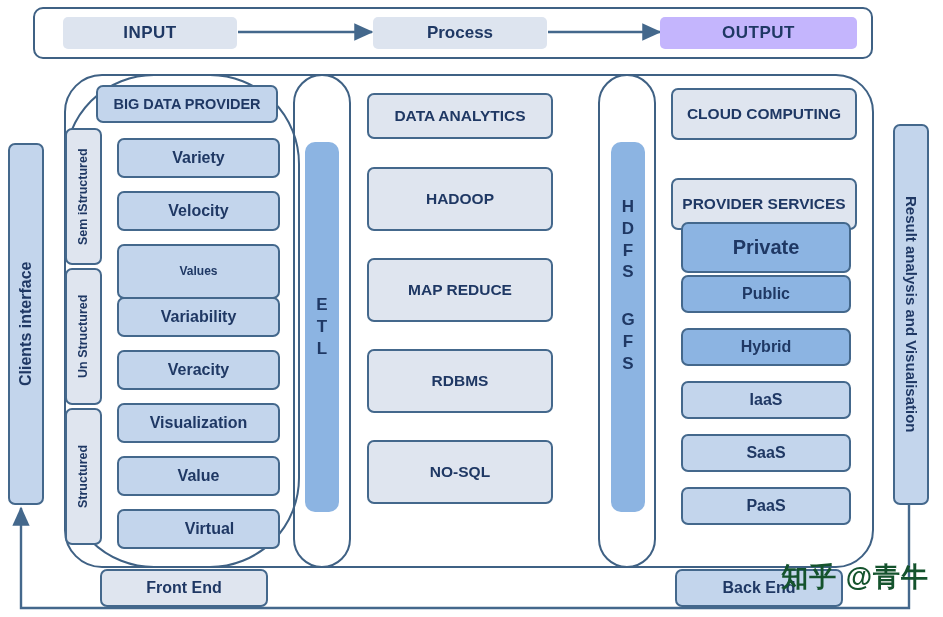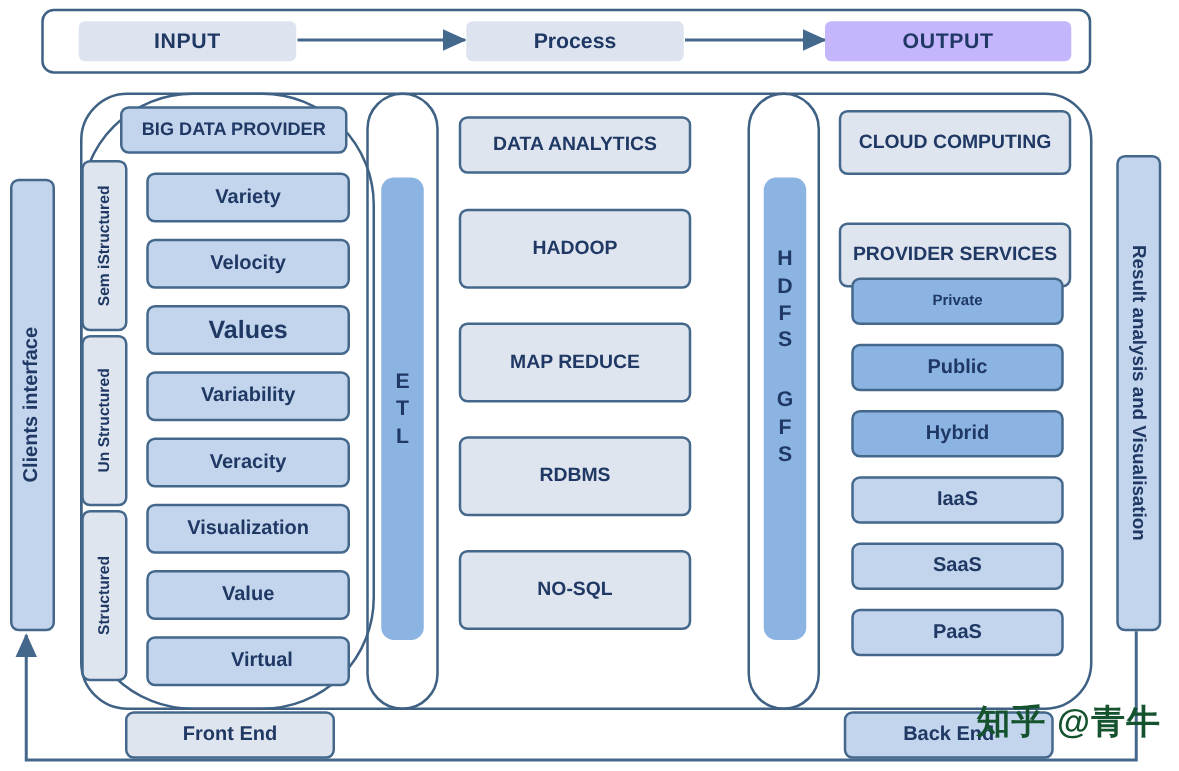--- a/index.html
+++ b/index.html
@@ -98,21 +98,21 @@
 <div class="bx vt-up" style="left:65px;top:408px;width:37px;height:137px;background:#dfe5ef;font-size:12.5px;">
   <span>Structured</span>
 </div>
 
 <div class="bx" style="left:117px;top:138px;width:163px;height:40px;background:#c3d5ec;font-size:16px;">
   <span>Variety</span>
 </div>
 <div class="bx" style="left:117px;top:191px;width:163px;height:40px;background:#c3d5ec;font-size:16px;">
   <span>Velocity</span>
 </div>
-<div class="bx" style="left:117px;top:244px;width:163px;height:40px;background:#c3d5ec;font-size:20px;">
+<div class="bx" style="left:117px;top:244px;width:163px;height:55px;background:#c3d5ec;font-size:12px;">
   <span>Values</span>
 </div>
 <div class="bx" style="left:117px;top:297px;width:163px;height:40px;background:#c3d5ec;font-size:16px;">
   <span>Variability</span>
 </div>
 <div class="bx" style="left:117px;top:350px;width:163px;height:40px;background:#c3d5ec;font-size:16px;">
   <span>Veracity</span>
 </div>
 <div class="bx" style="left:117px;top:403px;width:163px;height:40px;background:#c3d5ec;font-size:16px;">
   <span>Visualization</span>
@@ -157,21 +157,21 @@
   <span>S</span>
 </div>
 
 <div class="bx" style="left:671px;top:88px;width:186px;height:52px;background:#dfe5ef;font-size:15.5px;">
   <span>CLOUD COMPUTING</span>
 </div>
 <div class="bx" style="left:671px;top:158px;width:186px;height:52px;background:#dfe5ef;font-size:15.5px;margin-top:20px;">
   <span>PROVIDER SERVICES</span>
 </div>
 
-<div class="bx" style="left:681px;top:222px;width:170px;height:38px;background:#8cb4e2;font-size:12px;">
+<div class="bx" style="left:681px;top:222px;width:170px;height:51px;background:#8cb4e2;font-size:20px;">
   <span>Private</span>
 </div>
 <div class="bx" style="left:681px;top:275px;width:170px;height:38px;background:#8cb4e2;font-size:16px;">
   <span>Public</span>
 </div>
 <div class="bx" style="left:681px;top:328px;width:170px;height:38px;background:#8cb4e2;font-size:16px;">
   <span>Hybrid</span>
 </div>
 
 <div class="bx" style="left:681px;top:381px;width:170px;height:38px;background:#c3d5ec;font-size:16px;">

